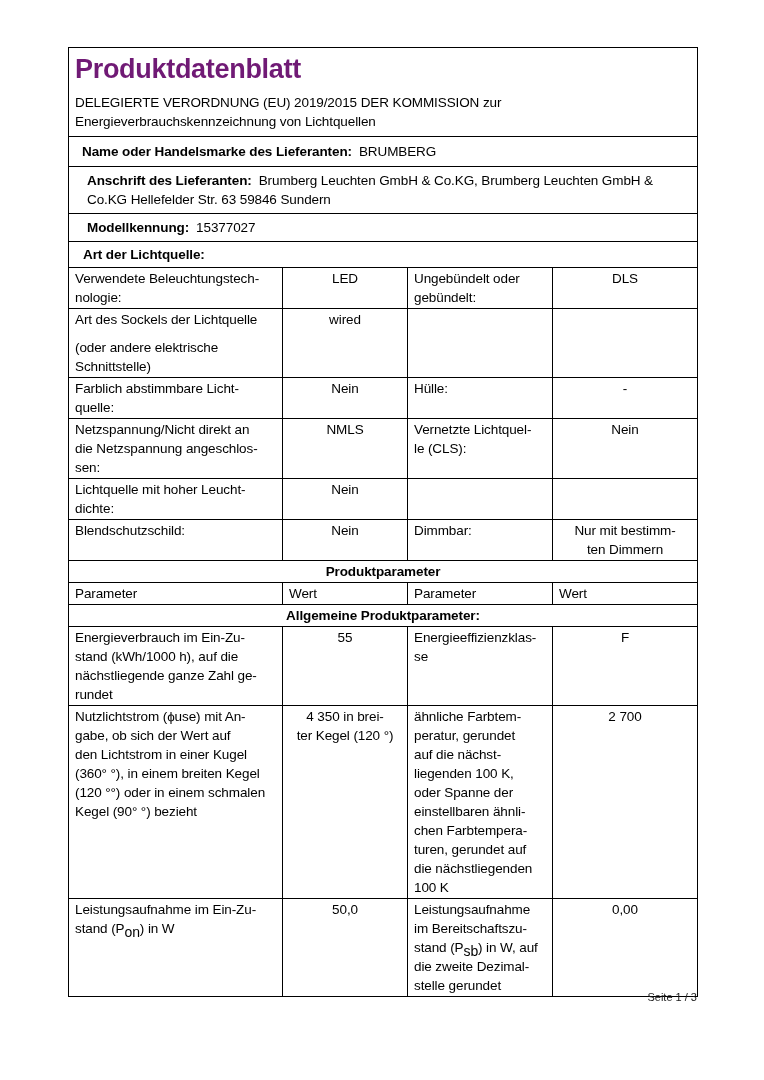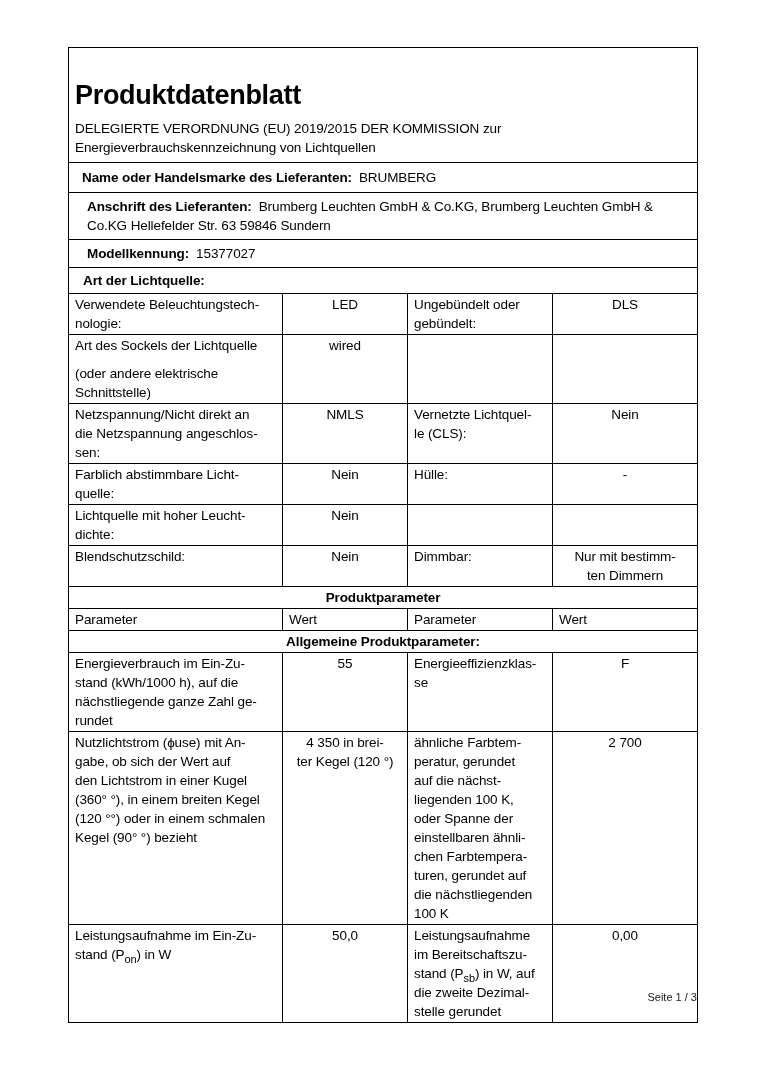--- a/index.html
+++ b/index.html
@@ -43,21 +43,21 @@
     letter-spacing: -0.3px;
     font-weight: bold;
   }
   .kv   { padding: 5px 13px !important; }
   .kv2  { padding: 4px 18px !important; }
   .kv3  { padding: 4px 18px !important; }
   .sec  { padding: 3px 14px !important; }
   td.v  { text-align: center; }
   td.ch { text-align: center; font-weight: bold; }
   .para2 { margin-top: 9px; }
-  sub { font-size: 11px; line-height: 0; }
+  sub { font-size: 14px; line-height: 0; }
   .footer {
     position: absolute;
     left: 68px;
     top: 991px;
     width: 629px;
     text-align: right;
     font-size: 11px;
     color: #1a1a1a;
   }
 </style>
@@ -69,21 +69,21 @@
     <colgroup>
       <col style="width:214px">
         <col style="width:125px">
         <col style="width:145px">
         <col style="width:145px">
     </colgroup>
     <tbody>
 
       <tr>
         <td colspan="4" class="title-cell">
-          <h1 style="color: #000000; margin-top: 26px;">Produktdatenblatt</h1>
+          <h1 style="color: #701a75;">Produktdatenblatt</h1>
           <div class="ml">DELEGIERTE VERORDNUNG (EU) 2019/2015 DER KOMMISSION zur
 Energieverbrauchskennzeichnung von Lichtquellen</div>
         </td>
       </tr>
 
       <tr>
         <td colspan="4" class="kv"><span class="b">Name oder Handelsmarke des Lieferanten:</span><span class="val">BRUMBERG</span></td>
       </tr>
 
       <tr>
@@ -111,34 +111,34 @@
         <td>
             <div class="ml">Art des Sockels der Lichtquelle</div>
             <div class="ml para2">(oder andere elektrische
 Schnittstelle)</div>
           </td>
         <td class="v ml">wired</td>
         <td class="ml"></td>
         <td class="v ml"></td>
       </tr>
       <tr>
+        <td class="ml">Farblich abstimmbare Licht-
+quelle:</td>
+        <td class="v ml">Nein</td>
+        <td class="ml">Hülle:</td>
+        <td class="v ml">-</td>
+      </tr>
+      <tr>
         <td class="ml">Netzspannung/Nicht direkt an
 die Netzspannung angeschlos-
 sen:</td>
         <td class="v ml">NMLS</td>
         <td class="ml">Vernetzte Lichtquel-
 le (CLS):</td>
         <td class="v ml">Nein</td>
-      </tr>
-      <tr>
-        <td class="ml">Farblich abstimmbare Licht-
-quelle:</td>
-        <td class="v ml">Nein</td>
-        <td class="ml">Hülle:</td>
-        <td class="v ml">-</td>
       </tr>
       <tr>
         <td class="ml">Lichtquelle mit hoher Leucht-
 dichte:</td>
         <td class="v ml">Nein</td>
         <td class="ml"></td>
         <td class="v ml"></td>
       </tr>
       <tr>
         <td class="ml">Blendschutzschild:</td>

